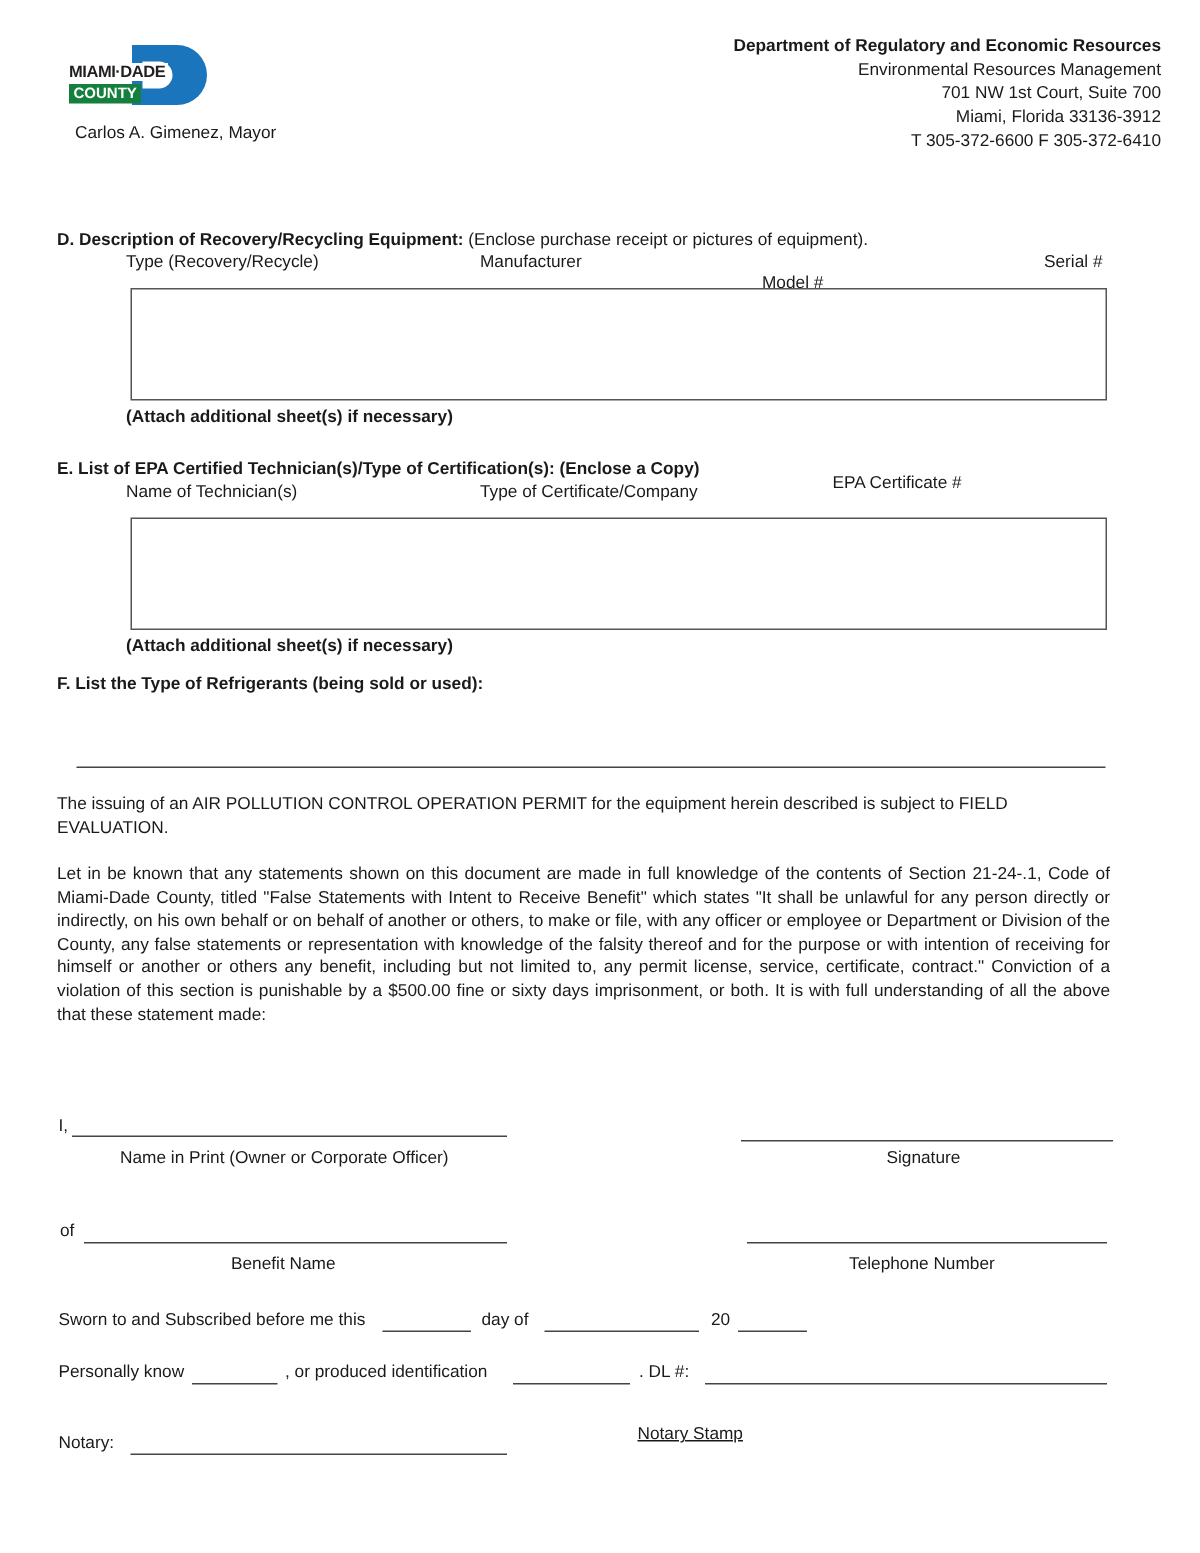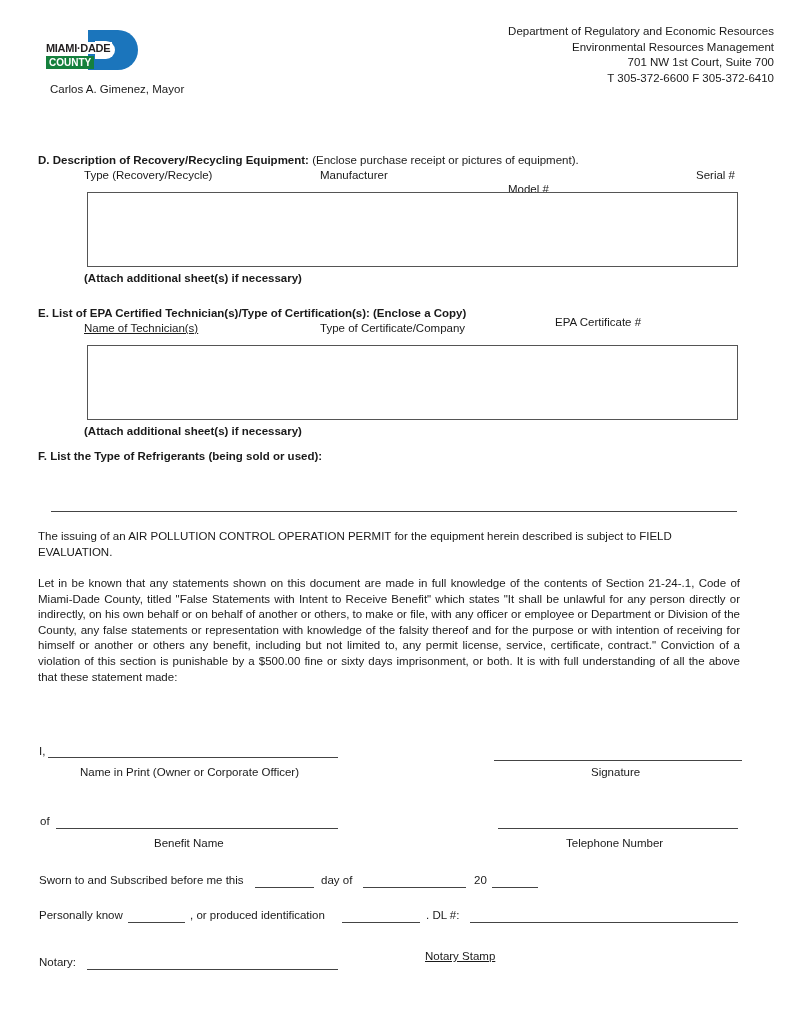--- a/index.html
+++ b/index.html
@@ -14,21 +14,21 @@
   
   .logo { left: 46px; top: 30px; width: 92px; height: 42px; }
   .logo-d { position: absolute; left: 42px; top: 0; width: 50px; height: 40px; background: #1b75bc; border-radius: 0 22px 22px 0; }
   .logo-d-inner { position: absolute; left: 49px; top: 11px; width: 20px; height: 18px; background: #fff; border-radius: 0 10px 10px 0; }
   .logo-text { position: absolute; left: 0; top: 12px; font-size: 11px; font-weight: bold; color: #231f20; background: #fff; padding: 0 2px 0 0; letter-spacing: -0.3px; }
   .logo-county { position: absolute; left: 0; top: 26px; font-size: 10px; font-weight: bold; color: #fff; background: #15803d; padding: 0 3px; height: 13px; line-height: 13px; }
 
   .mayor { left: 50px; top: 83px; font-size: 11.5px; }
 
   .dept { right: 26px; top: 24px; text-align: right; font-size: 11.5px; line-height: 15.7px; }
-  .dept .t { font-weight: normal; }
+  .dept .t { font-weight: bold; }
   .col-head { font-size: 11.5px; }
 
   .box { border: 1px solid #555; background: #fff; }
   .line { border-bottom: 1px solid #444; height: 0; }
 
   .para { left: 38px; width: 702px; font-size: 11.5px; line-height: 15.6px; text-align: justify; }
 
   .notary-stamp { text-decoration: underline; }
 </style>
 </head>
@@ -39,35 +39,36 @@
   <div class="logo-d-inner"></div>
   <div class="logo-text">MIAMI·DADE</div>
   <div class="logo-county">COUNTY</div>
 </div>
 <div class="abs mayor">Carlos A. Gimenez, Mayor</div>
 
 <div class="abs dept">
   <div class="t">Department of Regulatory and Economic Resources</div>
   <div>Environmental Resources Management</div>
   <div>701 NW 1st Court, Suite 700</div>
+  <div>Miami, Florida 33136-3912</div>
   <div>T 305-372-6600 F 305-372-6410</div>
 </div>
 
 <div class="abs fs12" style="left:38px; top:153px;">
   <span class="bold">D.  Description of Recovery/Recycling Equipment:</span><span> (Enclose purchase receipt or pictures of equipment).</span>
 </div>
 <div class="abs col-head" style="left:84px; top:169px;">Type (Recovery/Recycle)</div>
 <div class="abs col-head" style="left:320px; top:169px;">Manufacturer</div>
 <div class="abs col-head" style="left:508px; top:183px;">Model #</div>
 <div class="abs col-head" style="left:696px; top:169px;">Serial #</div>
 <div class="abs box" style="left:87px; top:192px; width:649px; height:73px;"></div>
 <div class="abs fs12 bold" style="left:84px; top:271px;">(Attach additional sheet(s) if necessary)</div>
 
 <div class="abs fs12 bold" style="left:38px; top:306px;">E.  List of EPA Certified Technician(s)/Type of Certification(s):  (Enclose a Copy)</div>
-<div class="abs col-head" style="left:84px; top:322px;text-decoration:underline;">Name of Technician(s)</div>
+<div class="abs col-head" style="left:84px; top:322px;">Name of Technician(s)</div>
 <div class="abs col-head" style="left:320px; top:322px;">Type of Certificate/Company</div>
 <div class="abs col-head" style="left:555px; top:316px;">EPA Certificate #</div>
 <div class="abs box" style="left:87px; top:345px; width:649px; height:73px;"></div>
 <div class="abs fs12 bold" style="left:84px; top:424px;">(Attach additional sheet(s) if necessary)</div>
 
 <div class="abs fs12 bold" style="left:38px; top:449px;">F.  List the Type of Refrigerants (being sold or used):</div>
 <div class="abs line" style="left:51px; top:511px; width:686px;"></div>
 
 <div class="abs para" style="top:529px; text-align:left;">The issuing of an AIR POLLUTION CONTROL OPERATION PERMIT for the equipment herein described is subject to FIELD EVALUATION.</div>
 <div class="abs para" style="top:576px;">Let in be known that any statements shown on this document are made in full knowledge of the contents of Section 21-24-.1, Code of Miami-Dade County, titled "False Statements with Intent to Receive Benefit" which states "It shall be unlawful for any person directly or indirectly, on his own behalf or on behalf of another or others, to make or file, with any officer or employee or Department or Division of the County, any false statements or representation with knowledge of the falsity thereof and for the purpose or with intention of receiving for himself or another or others any benefit, including but not limited to, any permit license, service, certificate, contract."  Conviction of a violation of this section is punishable by a $500.00 fine or sixty days imprisonment, or both.  It is with full understanding of all the above that these statement made:</div>

